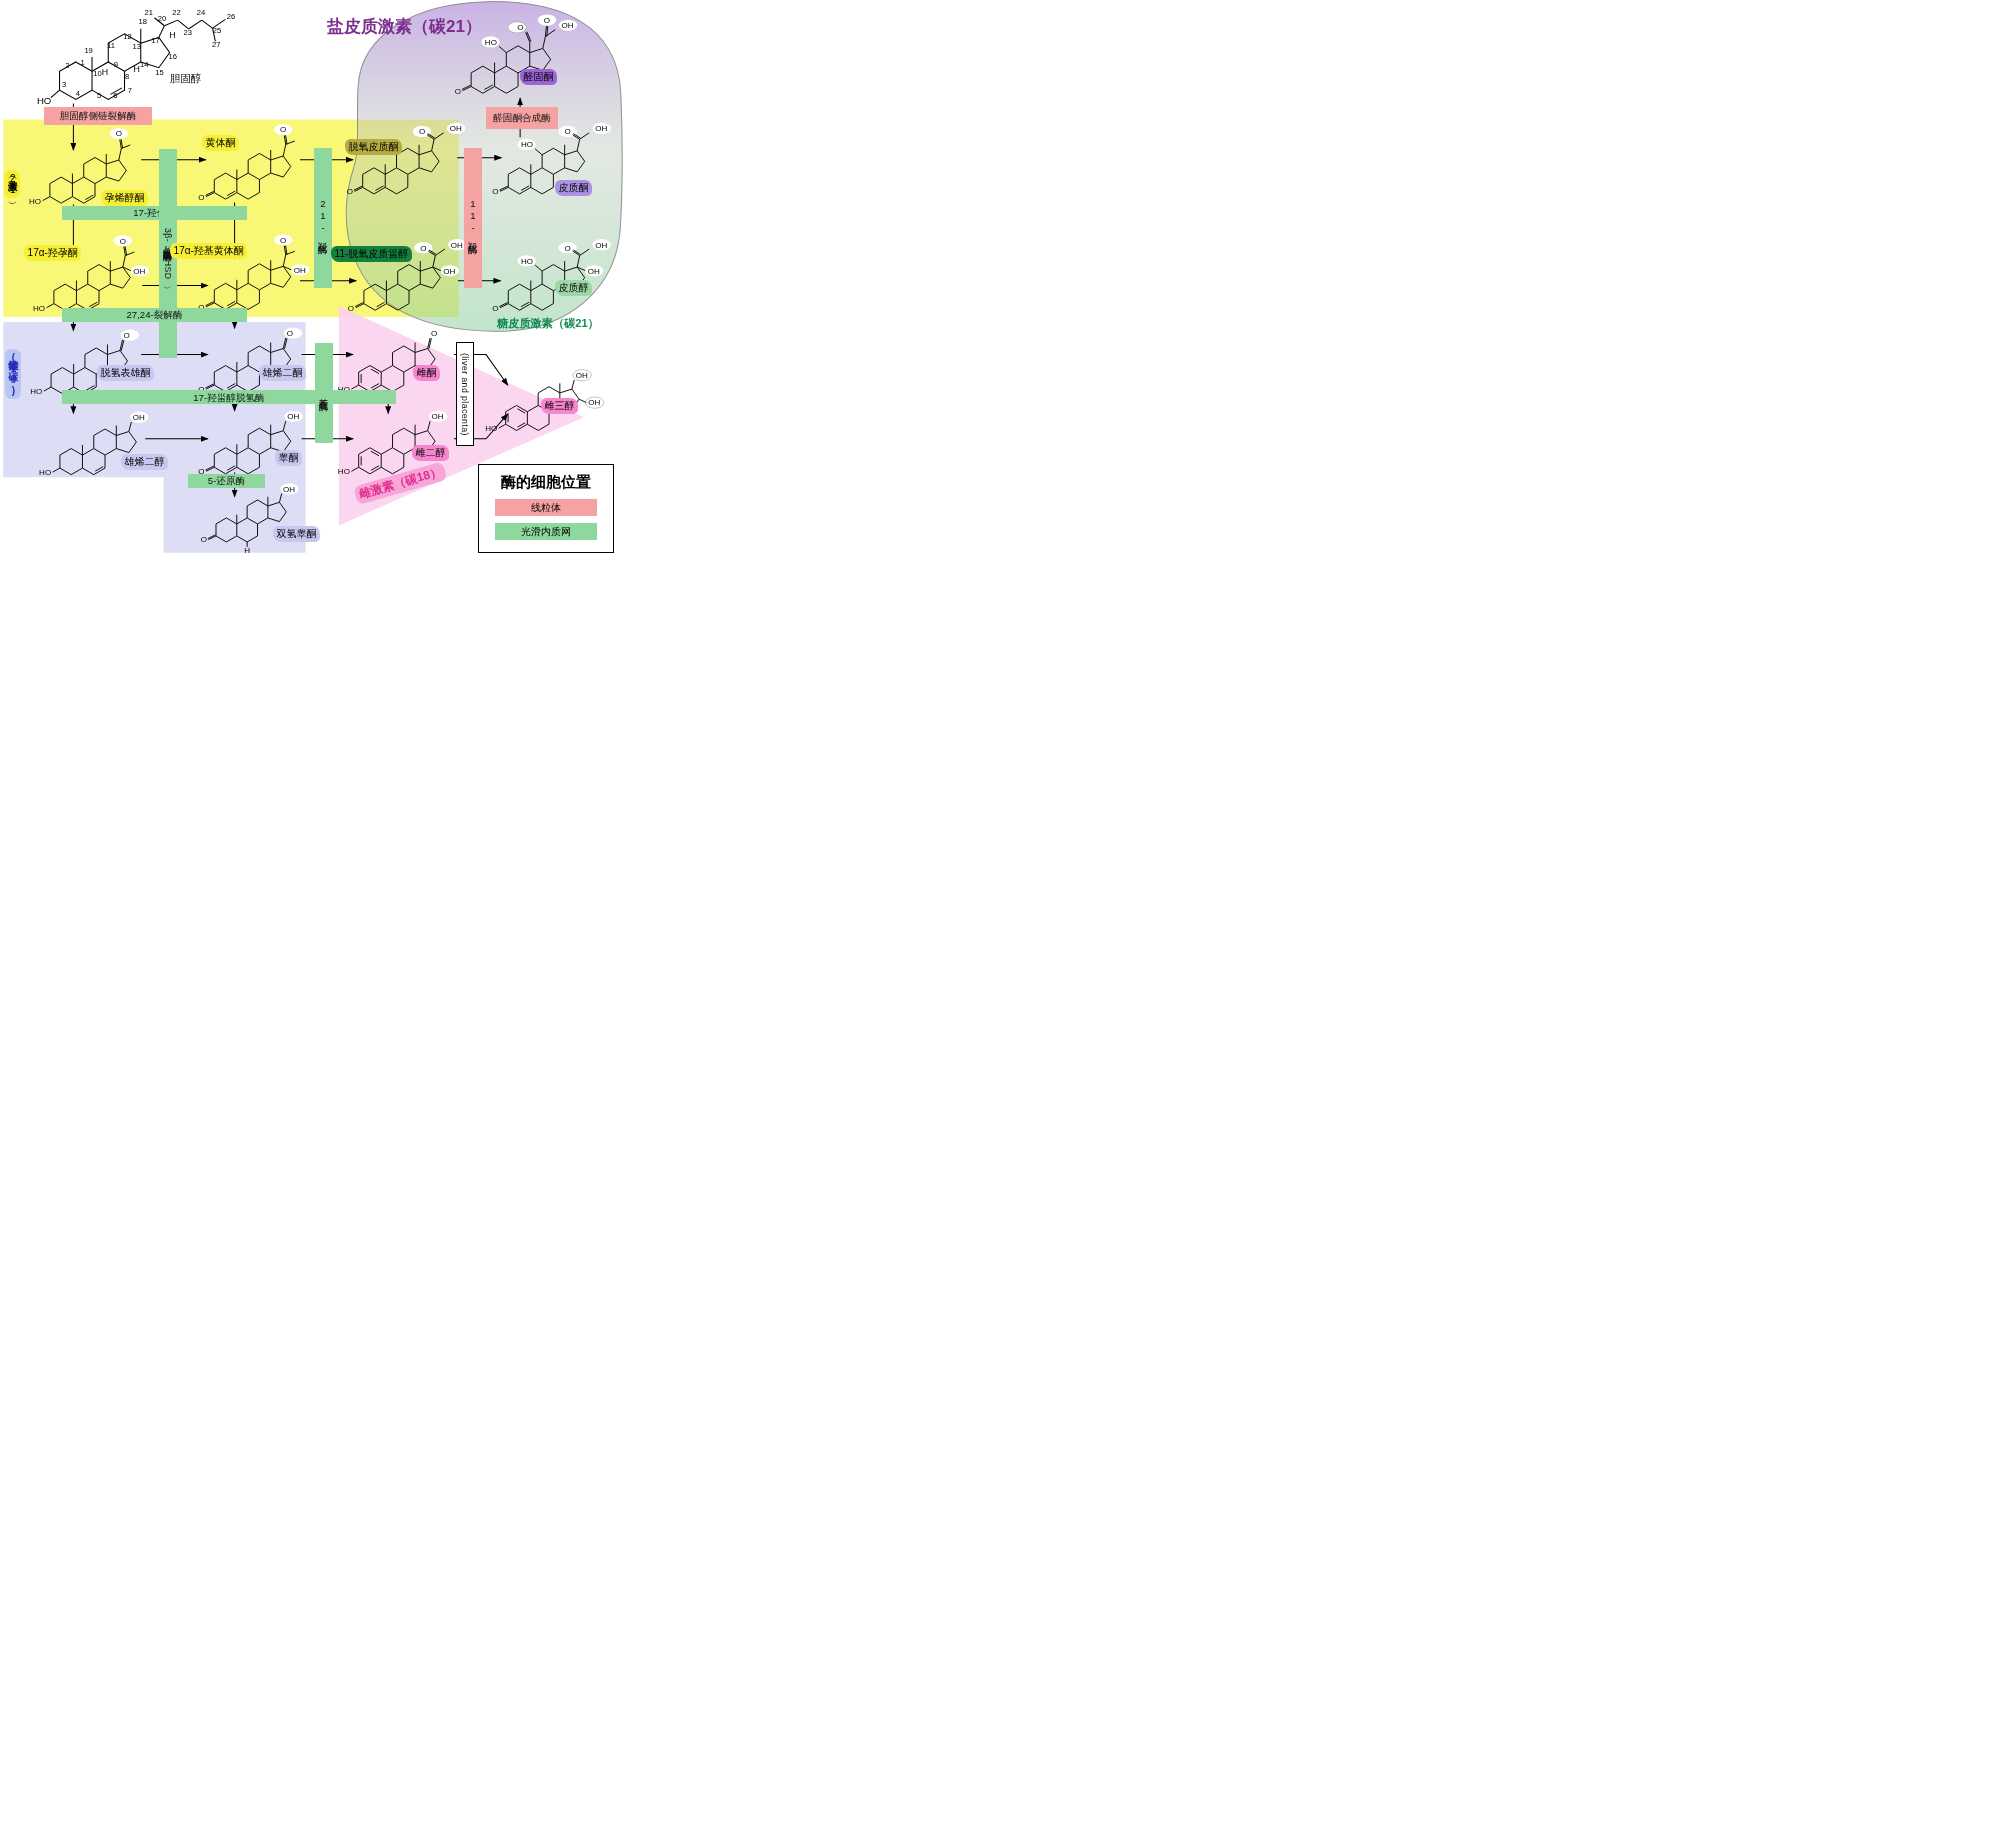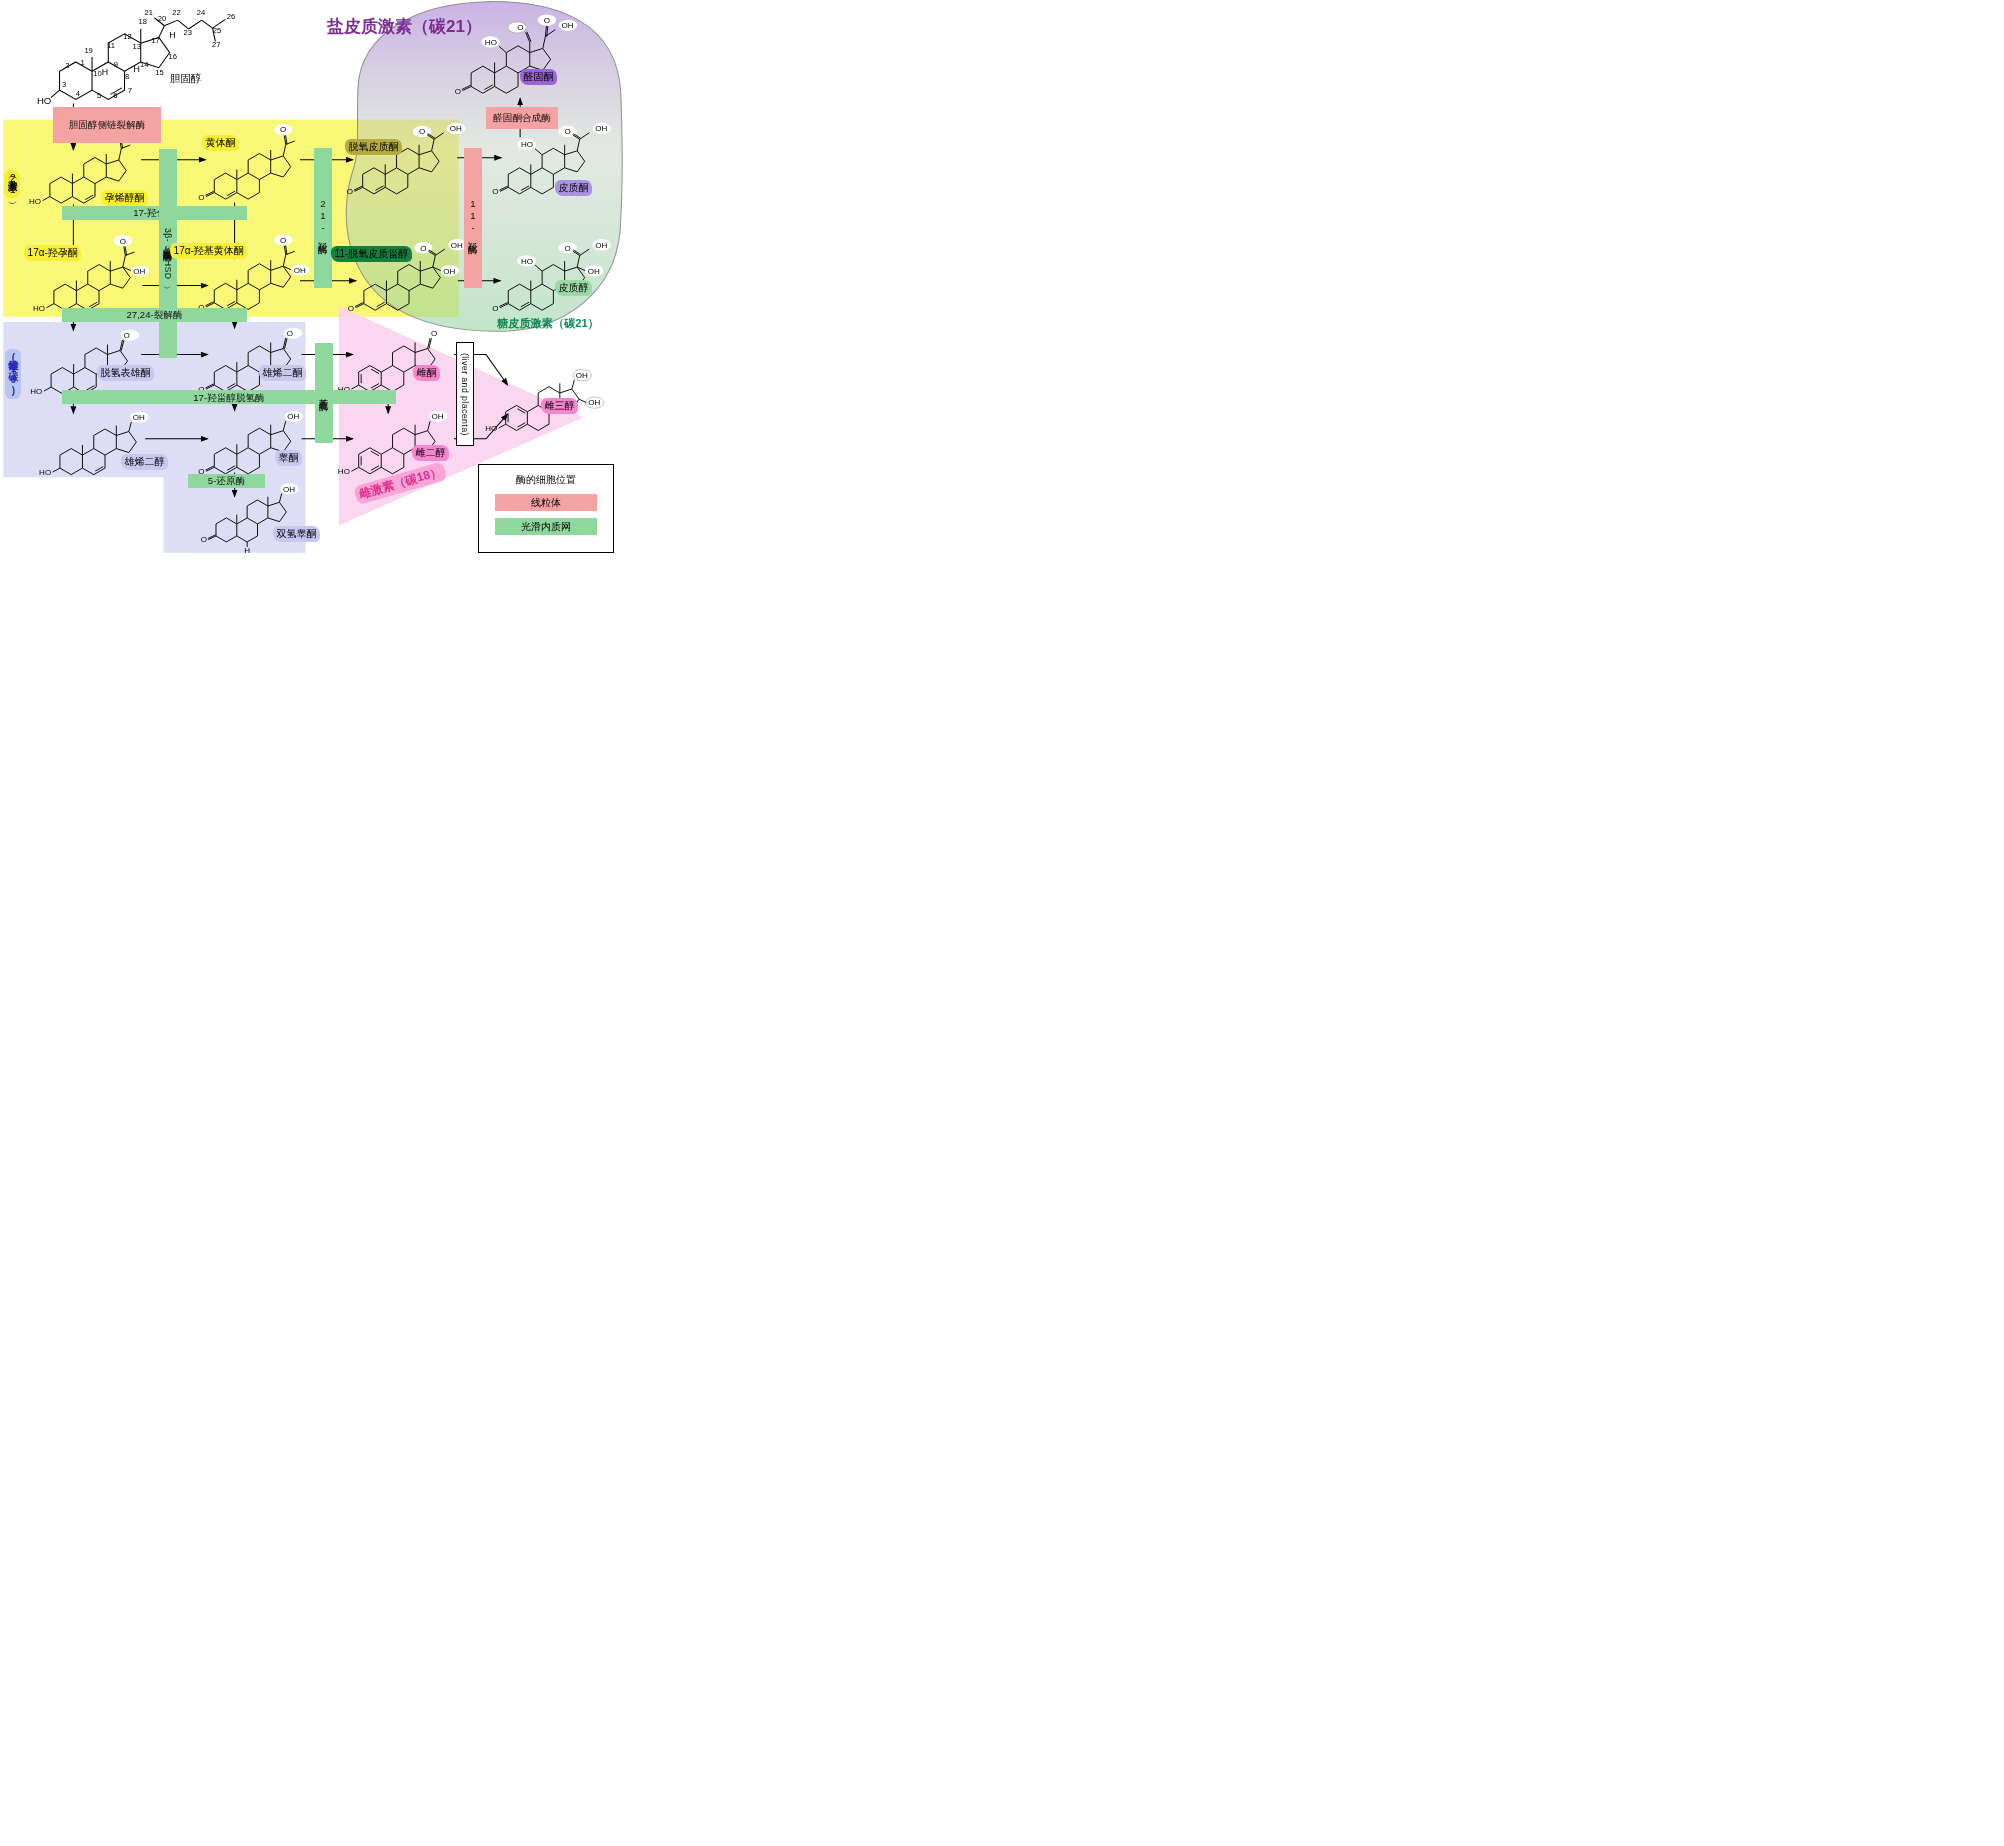--- a/index.html
+++ b/index.html
@@ -22,21 +22,21 @@
   .hl-lavender{background:#c7c7ef}
   .hl-pink{background:#f885d0}
   .hl-purple-soft{background:#ab92e2}
   .hl-green-soft{background:#9cd8a6}
   .hl-purple-solid{background:#9a66d6}
   .title{position:absolute;font-weight:bold;font-size:17px;white-space:nowrap}
   .vtitle{position:absolute;writing-mode:vertical-rl;text-orientation:upright;
           font-size:10px;padding:3.2px 1.2px;border-radius:6.4px;white-space:nowrap}
   .legendbox{position:absolute;border:1.2px solid #000;background:#fff;display:flex;
              flex-direction:column;align-items:center;padding-top:8px;gap:7.2px}
-  .legend-title{font-size:10px;font-weight:normal}
+  .legend-title{font-size:15px;font-weight:bold}
   .legend-swatch{width:102px;height:17px;display:flex;align-items:center;justify-content:center;font-size:10px}
 </style>
 </head>
 <body>
 
 <div id="canvas">
 
   <svg id="bg" class="abs" style="left:0;top:0" width="624" height="554" viewBox="0 0 1556 1381">
     <defs>
       <linearGradient id="blobg" x1="0" y1="0" x2="0" y2="1">
@@ -554,21 +554,21 @@
             <text x="539" y="118" font-size="19" text-anchor="middle">27</text>
             <text x="128" y="258" font-size="24" text-anchor="end">HO</text>
             <text x="262" y="186" font-size="22" text-anchor="middle">H</text>
             <text x="341" y="180" font-size="22" text-anchor="middle">H</text>
             <text x="430" y="95" font-size="22" text-anchor="middle">H</text>
           </g>
         </g>
       </g>
   </svg>
 
-  <div class="enzyme pink" style="left:53px;top:107px;width:108px;height:36px">胆固醇侧链裂解酶</div>
+  <div class="enzyme pink" style="left:44px;top:107px;width:108px;height:18px">胆固醇侧链裂解酶</div>
   <div class="enzyme pink" style="left:486px;top:107px;width:72px;height:21.7px">醛固酮合成酶</div>
   <div class="enzyme green" style="left:62px;top:206px;width:185px;height:14px">17-羟化酶</div>
   <div class="enzyme green vert mixed" style="left:159px;top:149px;width:17.6px;height:209px;font-size:8.8px">3β-羟基类固醇脱氢酶（3β-HSD）</div>
   <div class="enzyme green" style="left:62px;top:308px;width:185px;height:13.6px">27,24-裂解酶</div>
   <div class="enzyme green vert" style="left:314px;top:148px;width:18px;height:140px">21-羟化酶</div>
   <div class="enzyme pink vert" style="left:464px;top:148px;width:18px;height:140px">11-羟化酶</div>
   <div class="enzyme green" style="left:62px;top:390px;width:334px;height:14.4px">17-羟甾醇脱氢酶</div>
   <div class="enzyme green" style="left:188px;top:474px;width:77px;height:13.6px">5-还原酶</div>
   <div class="enzyme green vert" style="left:315px;top:343px;width:18px;height:100px">芳香化酶</div>
   <div class="enzyme whitebox vert mixed" style="left:456px;top:342px;width:18.4px;height:104px">(liver and placenta)</div>

